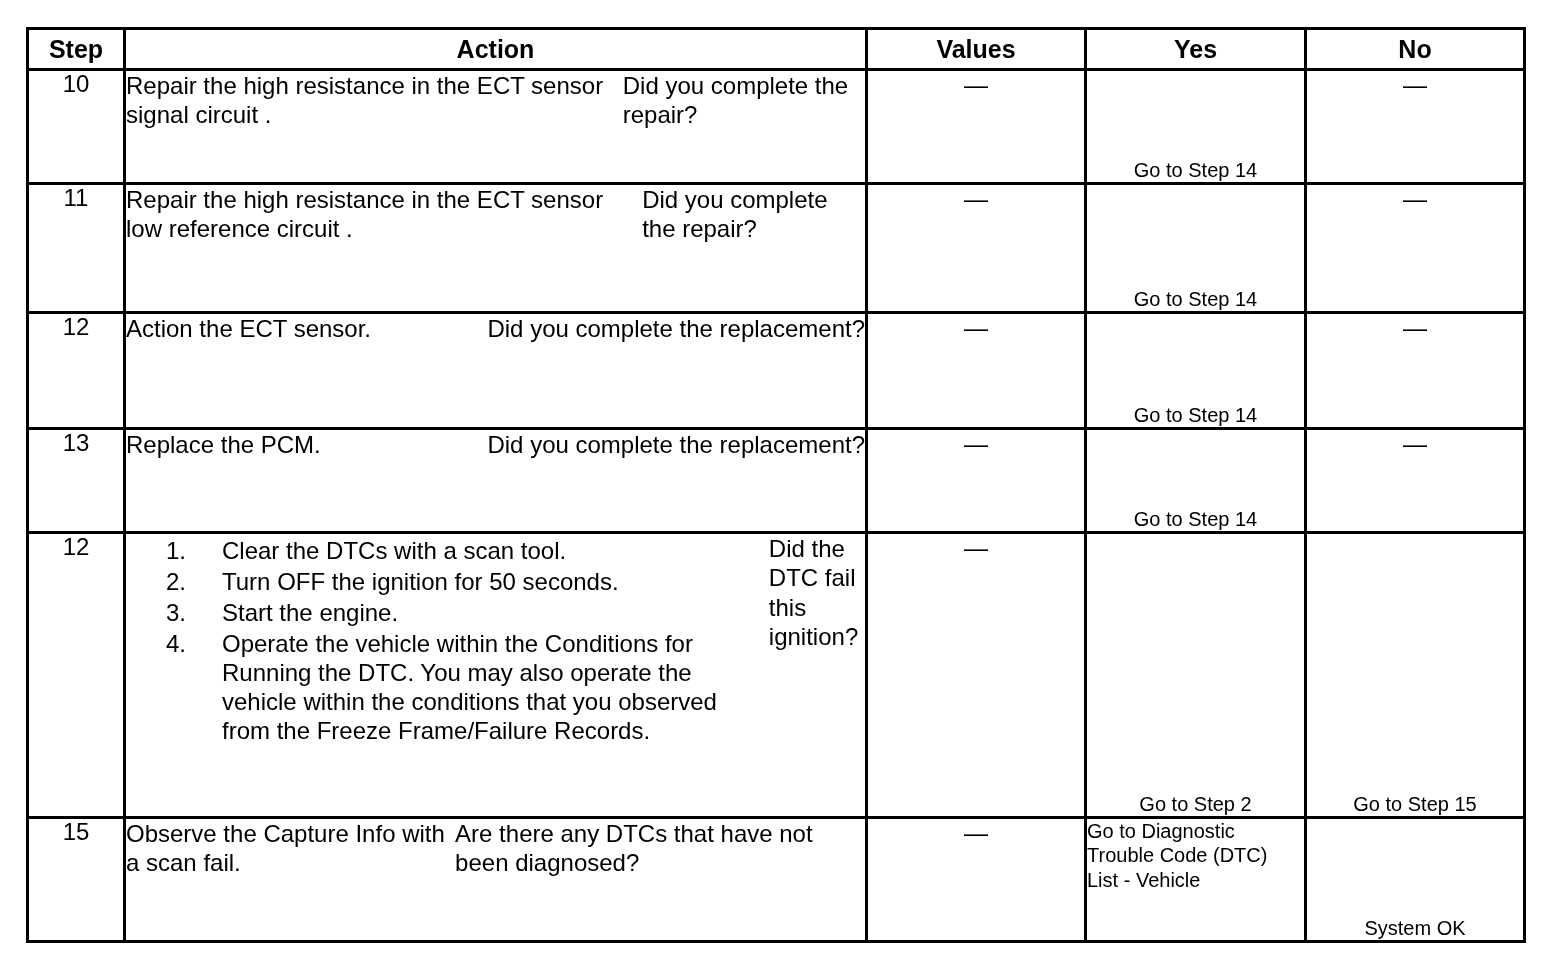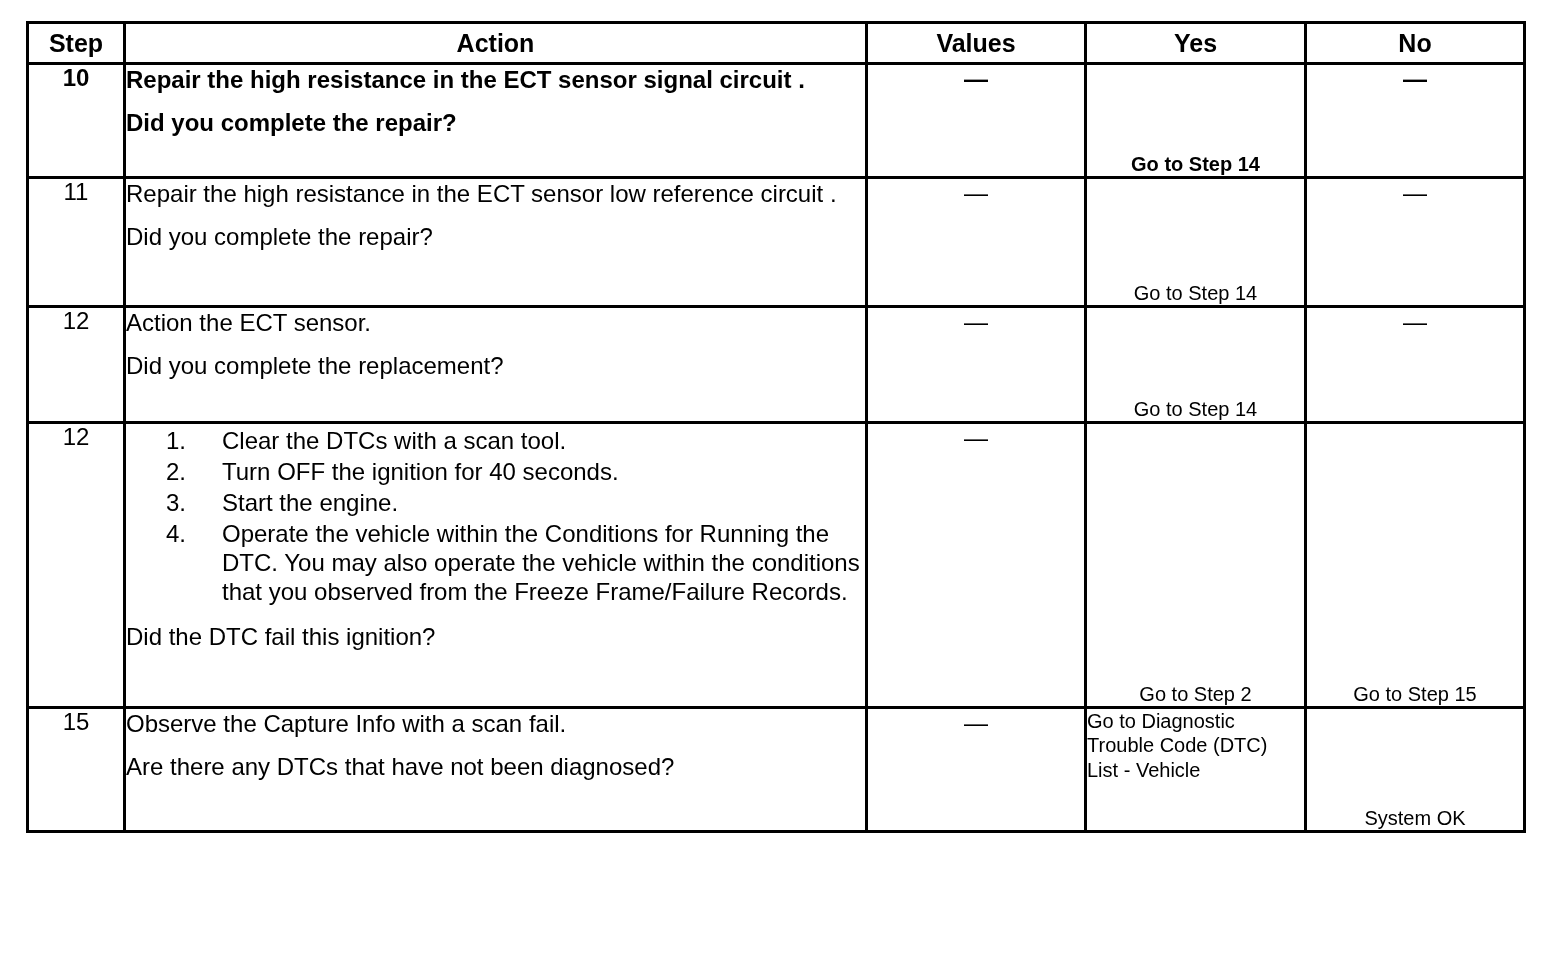--- a/index.html
+++ b/index.html
@@ -18,21 +18,21 @@
   #page {
     position: relative;
     width: 1568px;
     height: 960px;
     background: #ffffff;
   }
 
   table.dtc-table {
     position: absolute;
     left: 26px;
-    top: 21px;
+    top: 27px;
     width: 1497px;
     border-collapse: collapse;
     table-layout: fixed;
     background: #ffffff;
   }
 
   table.dtc-table td,
   table.dtc-table th {
     border: 3px solid #000000;
     padding: 0;
@@ -69,21 +69,21 @@
   td.action-cell {
     padding: 4px 8px 6px 8px;
     font-size: 24px;
     line-height: 1.22;
     vertical-align: top;
   }
   .act-wrap {
     position: relative;
     height: 100%;
     display: flex;
-    flex-direction: column;
+    flex-direction: row;
   }
   .act-lead { }
   .act-gap { flex: 1 1 auto; min-height: 14px; }
   .act-question { }
 
   
   ol.act-list {
     margin: 2px 0 0 0;
     padding: 0 0 0 40px;
     list-style: none;
@@ -149,21 +149,21 @@
         <th>Step</th>
         <th>Action</th>
         <th>Values</th>
         <th>Yes</th>
         <th>No</th>
       </tr>
     </thead>
 
     <tbody>
 
-      <tr style="height:114px;font-weight:bold;">
+      <tr style="height:114px;">
         <td class="step-cell">10</td>
         <td class="action-cell">
           <div class="act-wrap">
             <div class="act-lead">Repair the high resistance in the ECT sensor signal circuit .</div>
             <div class="act-gap"></div>
             <div class="act-question">Did you complete the repair?</div>
           </div>
         </td>
         <td class="values-cell">
           <span class="emdash">—</span>
@@ -203,28 +203,45 @@
         </td>
         <td class="values-cell">
           <span class="emdash">—</span>
         </td>
         <td class="yn-cell bottom-center">Go to Step 14</td>
         <td class="values-cell">
           <span class="emdash">—</span>
         </td>
       </tr>
 
+      <tr style="height:104px;">
+        <td class="step-cell">13</td>
+        <td class="action-cell">
+          <div class="act-wrap">
+            <div class="act-lead">Replace the PCM.</div>
+            <div class="act-gap"></div>
+            <div class="act-question">Did you complete the replacement?</div>
+          </div>
+        </td>
+        <td class="values-cell">
+          <span class="emdash">—</span>
+        </td>
+        <td class="yn-cell bottom-center">Go to Step 14</td>
+        <td class="values-cell">
+          <span class="emdash">—</span>
+        </td>
+      </tr>
 
       <tr style="height:285px;">
         <td class="step-cell">12</td>
         <td class="action-cell">
           <div class="act-wrap">
             <ol class="act-list">
               <li>Clear the DTCs with a scan tool.</li>
-              <li>Turn OFF the ignition for 40 seconds.</li>
+              <li>Turn OFF the ignition for 50 seconds.</li>
               <li>Start the engine.</li>
               <li>Operate the vehicle within the Conditions for Running the DTC. You may also operate the vehicle within the conditions that you observed from the Freeze Frame/Failure Records.</li>
             </ol>
             <div class="act-gap"></div>
             <div class="act-question">Did the DTC fail this ignition?</div>
           </div>
         </td>
         <td class="values-cell">
           <span class="emdash">—</span>
         </td>

